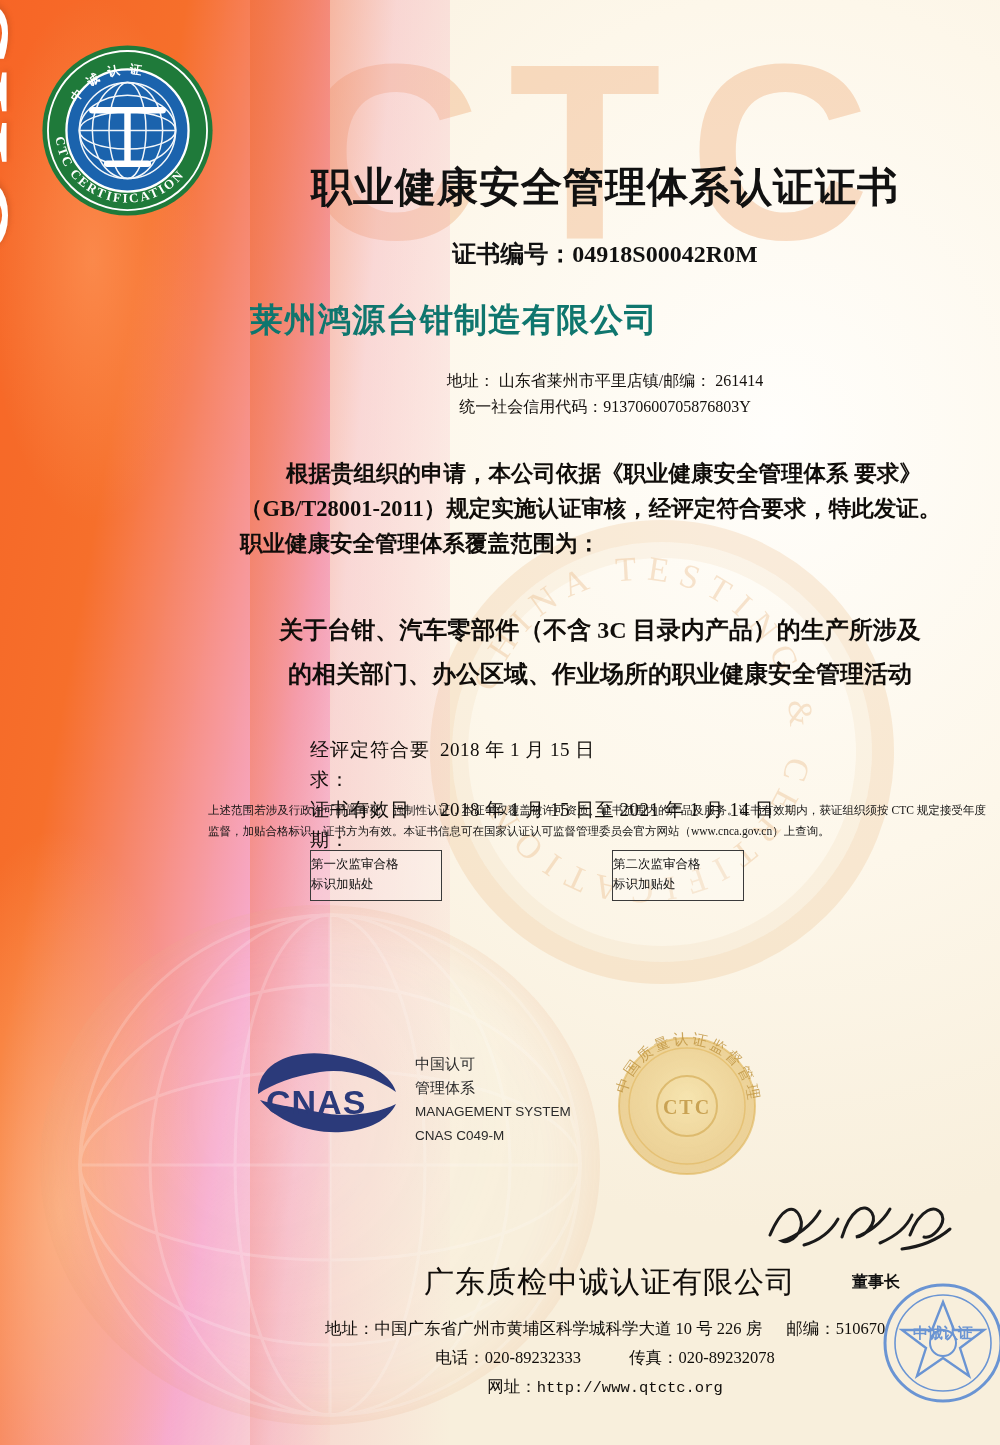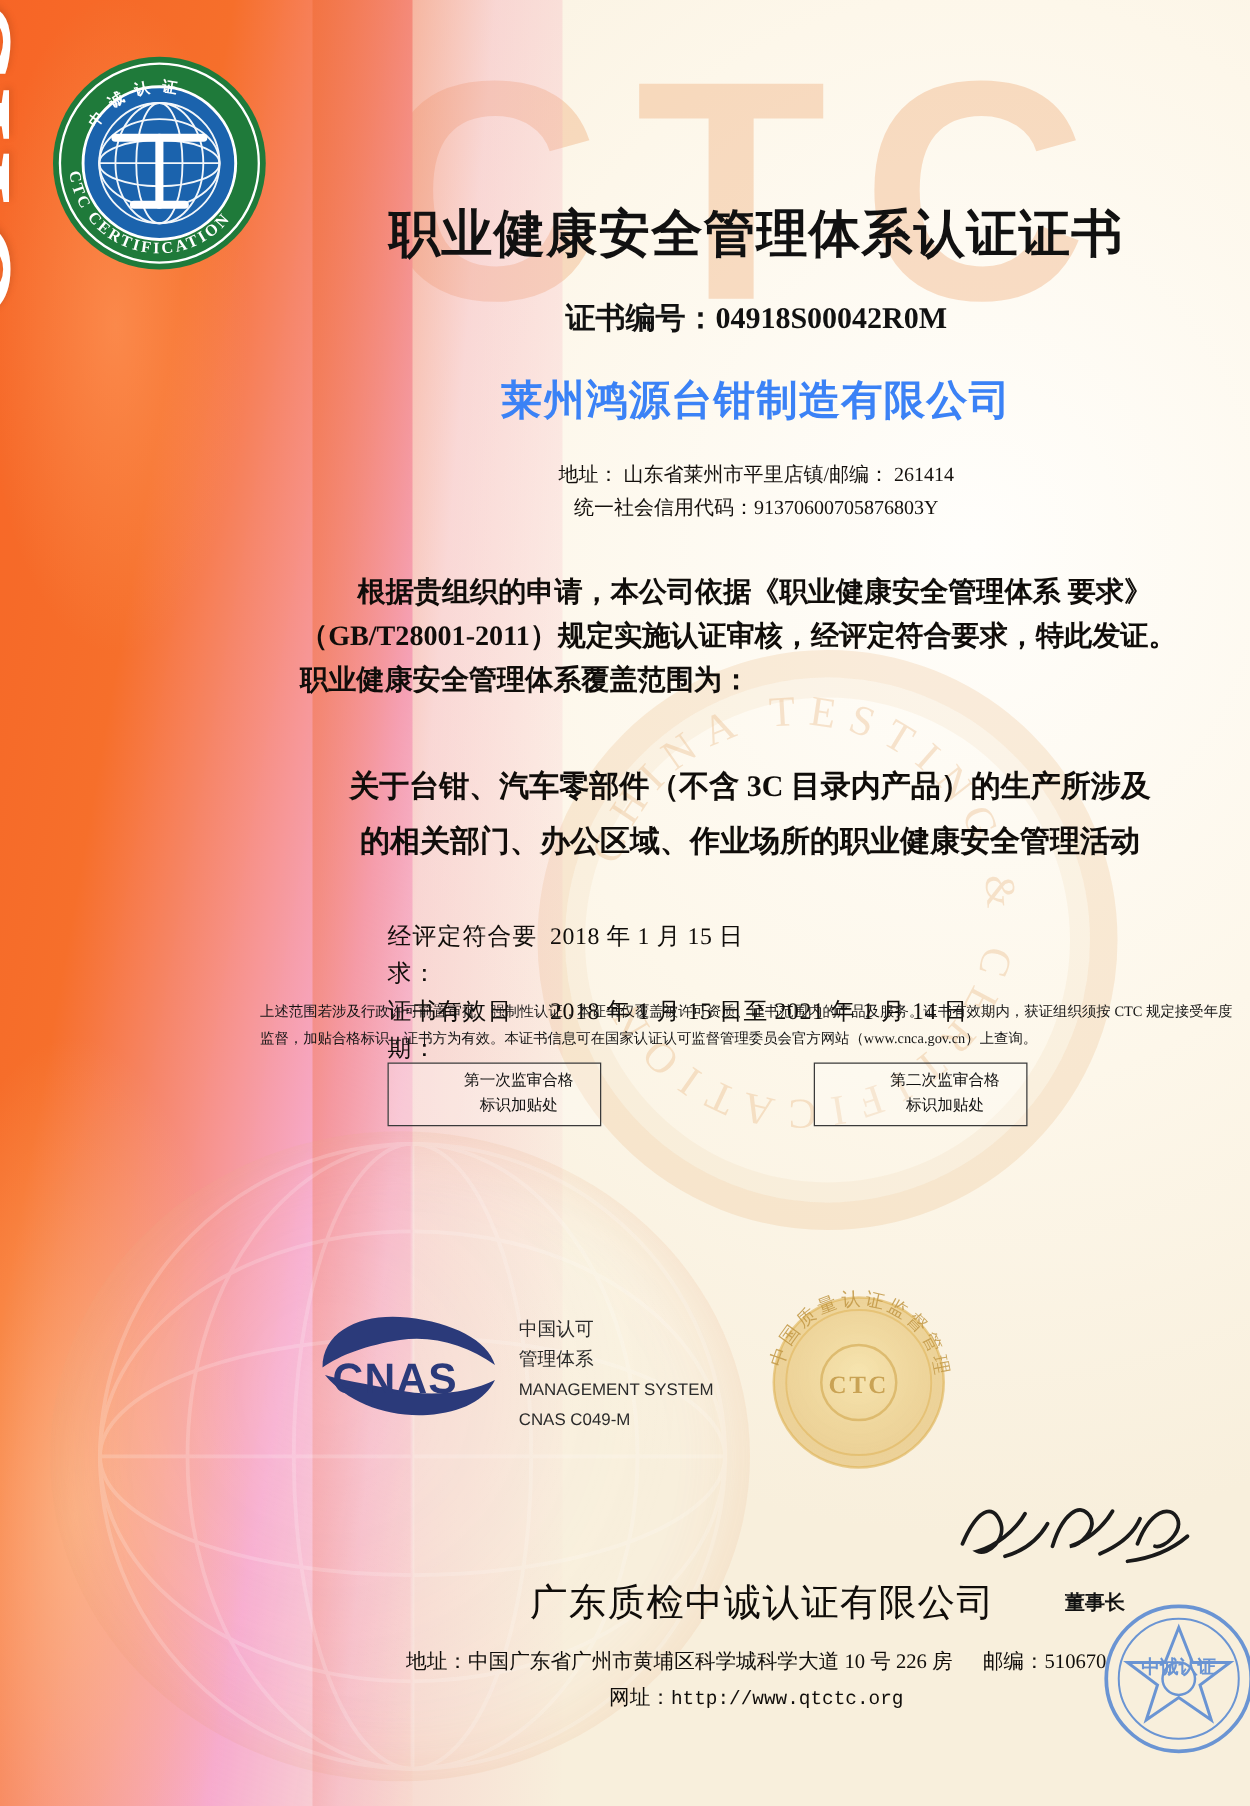--- a/index.html
+++ b/index.html
@@ -139,25 +139,24 @@
     width: 710px;
     text-align: center;
     font-size: 24px;
     font-weight: bold;
     color: #111;
   }
   .company {
     position: absolute;
     left: 50px; top: 298px;
     width: 710px;
-    text-align: center;
     font-weight: bold;
     font-size: 33px;
     letter-spacing: 1px;
-    color: #3b82f6;
+    color: #0f766e;
   }
   .addr-block {
     position: absolute;
     left: 50px; top: 368px;
     width: 710px;
     text-align: center;
     font-size: 16px;
     line-height: 26px;
     color: #14100d;
   }
@@ -207,25 +206,24 @@
     width: 600px;
     display: flex;
     gap: 170px;
   }
   .sticker {
     width: 130px;
     height: 46px;
     border: 1px solid #3a3a3a;
     font-size: 12.5px;
     line-height: 20px;
-    text-align: center;
+    text-align: left;
     padding-top: 3px;
     color: #111;
     background: rgba(255, 255, 255, .25);
-    padding-left: 39px;
   }
 
   
   .cnas {
     position: absolute;
     left: 50px; top: 1040px;
     width: 380px;
     height: 120px;
   }
   .cnas-mark {
@@ -467,18 +465,21 @@
       </g>
     </svg>
 
     <div class="issuer">广东质检中诚认证有限公司</div>
 
     <div class="footer">
       <div>
         <span>地址：中国广东省广州市黄埔区科学城科学大道 10 号 226 房</span><span class="sp"></span><span>邮编：</span><span>510670</span>
       </div>
       <div>
+        <span>电话：</span><span>020-89232333</span><span class="sp"></span><span class="sp"></span><span>传真：</span><span>020-89232078</span>
+      </div>
+      <div>
         <span>网址：</span><span class="mono">http://www.qtctc.org</span>
       </div>
     </div>
 
   </div>
 </div>
 
 </body></html>

